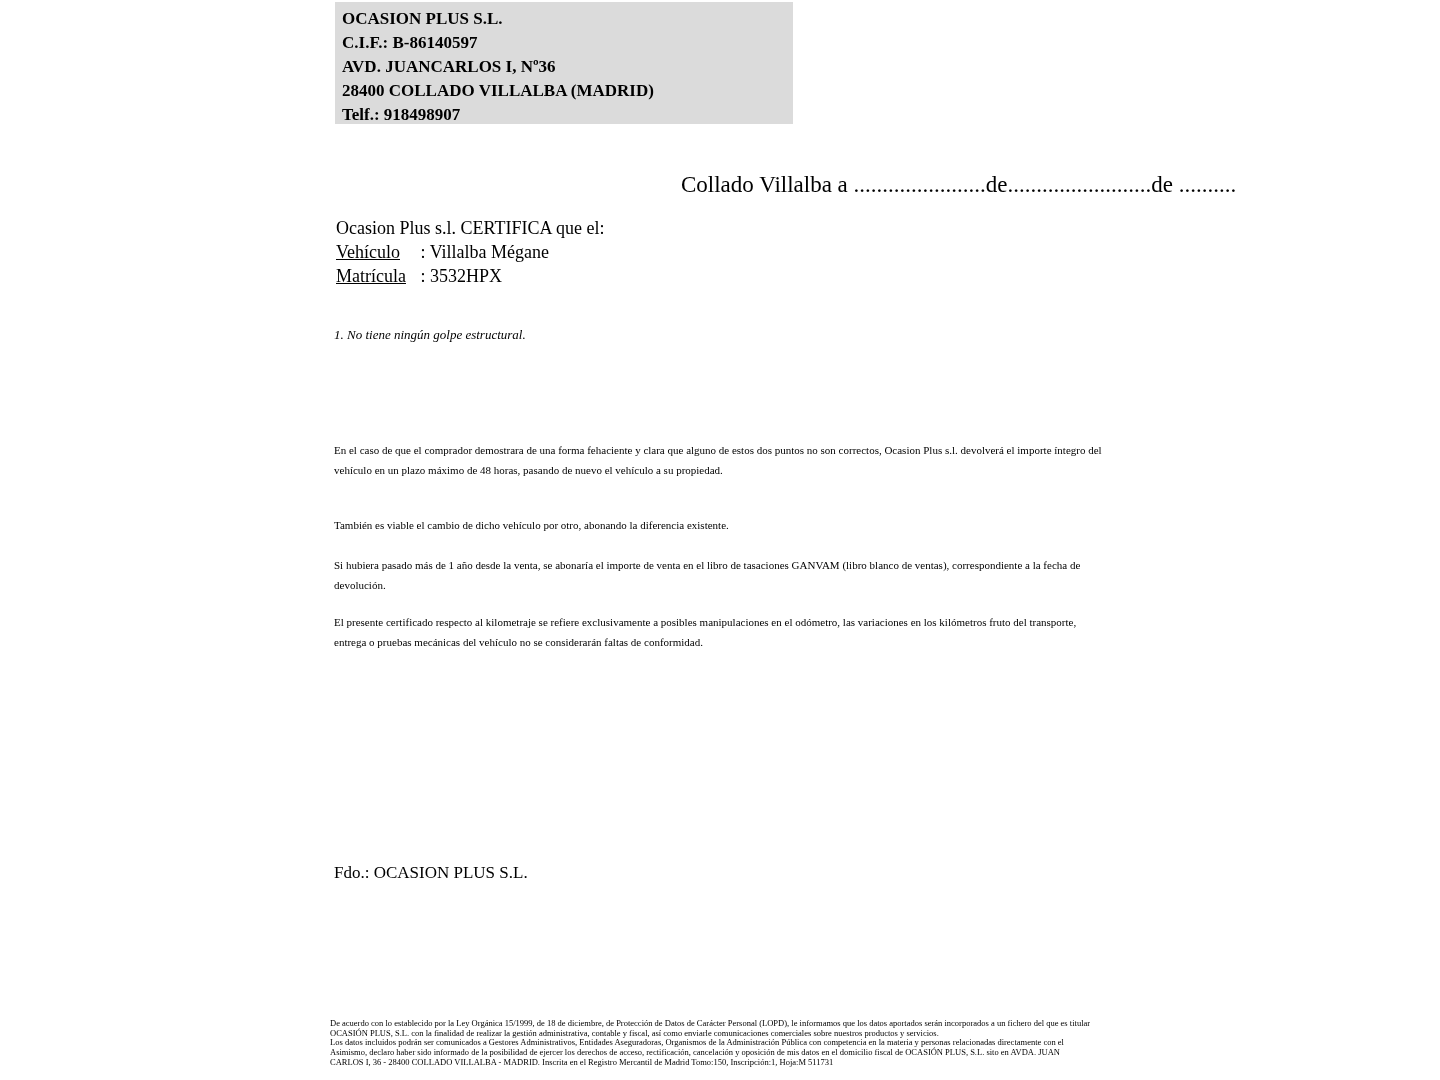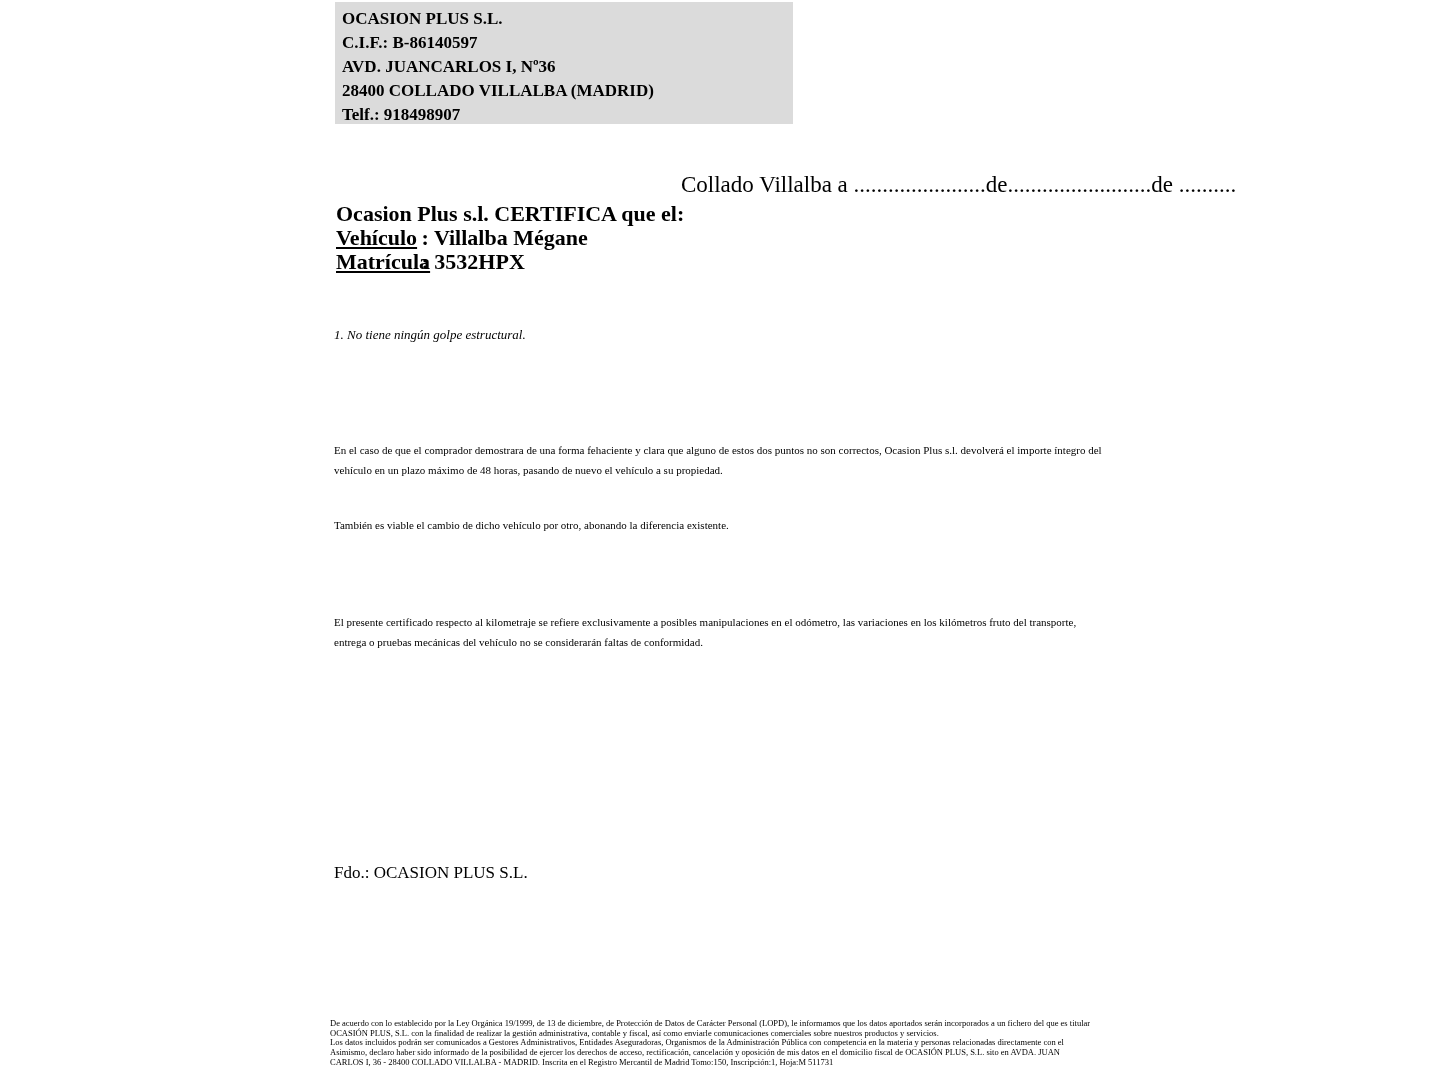--- a/index.html
+++ b/index.html
@@ -35,24 +35,23 @@
   .date-line {
     position: absolute;
     left: 681px;
     top: 172px;
     font-size: 23px;
     white-space: nowrap;
   }
   .cert {
     position: absolute;
     left: 336px;
-    top: 202px;
-    font-size: 22px;
+    top: 216px;
+    font-size: 18px;
     line-height: 24px;
-    font-weight: bold;
   }
   .cert .label {
     display: inline-block;
     width: 80px;
     text-decoration: underline;
   }
   .point {
     position: absolute;
     left: 334px;
     font-size: 13px;
@@ -114,25 +113,26 @@
     <div>
       <span class="label">Matrícula</span>
       <span>: 3532HPX</span>
     </div>
   </div>
 
   <div class="point p1">1. No tiene ningún golpe estructural.</div>
 
   <div class="para para1">En el caso de que el comprador demostrara de una forma fehaciente y clara que alguno de estos dos puntos no son correctos, Ocasion Plus s.l. devolverá el importe íntegro del vehículo en un plazo máximo de 48 horas, pasando de nuevo el vehículo a su propiedad.</div>
   <div class="para para2">También es viable el cambio de dicho vehículo por otro, abonando la diferencia existente.</div>
+  <div class="para para3">Si hubiera pasado más de 1 año desde la venta, se abonaría el importe de venta en el libro de tasaciones GANVAM (libro blanco de ventas), correspondiente a la fecha de devolución.</div>
   <div class="para para4">El presente certificado respecto al kilometraje se refiere exclusivamente a posibles manipulaciones en el odómetro, las variaciones en los kilómetros fruto del transporte, entrega o pruebas mecánicas del vehículo no se considerarán faltas de conformidad.</div>
 
   <div class="fdo">Fdo.: OCASION PLUS S.L.</div>
 
   <div class="legal">
-    <div>De acuerdo con lo establecido por la Ley Orgánica 19/1999, de 13 de diciembre, de Protección de Datos de Carácter Personal (LOPD), le informamos que los datos aportados serán incorporados a un fichero del que es titular</div>
+    <div>De acuerdo con lo establecido por la Ley Orgánica 15/1999, de 18 de diciembre, de Protección de Datos de Carácter Personal (LOPD), le informamos que los datos aportados serán incorporados a un fichero del que es titular</div>
     <div>OCASIÓN PLUS, S.L. con la finalidad de realizar la gestión administrativa, contable y fiscal, así como enviarle comunicaciones comerciales sobre nuestros productos y servicios.</div>
     <div>Los datos incluidos podrán ser comunicados a Gestores Administrativos, Entidades Aseguradoras, Organismos de la Administración Pública con competencia en la materia y personas relacionadas directamente con el</div>
     <div>Asimismo, declaro haber sido informado de la posibilidad de ejercer los derechos de acceso, rectificación, cancelación y oposición de mis datos en el domicilio fiscal de OCASIÓN PLUS, S.L. sito en AVDA. JUAN</div>
     <div>CARLOS I, 36 - 28400 COLLADO VILLALBA - MADRID. Inscrita en el Registro Mercantil de Madrid Tomo:150, Inscripción:1, Hoja:M 511731</div>
   </div>
 
 </div>
 
 </body></html>

